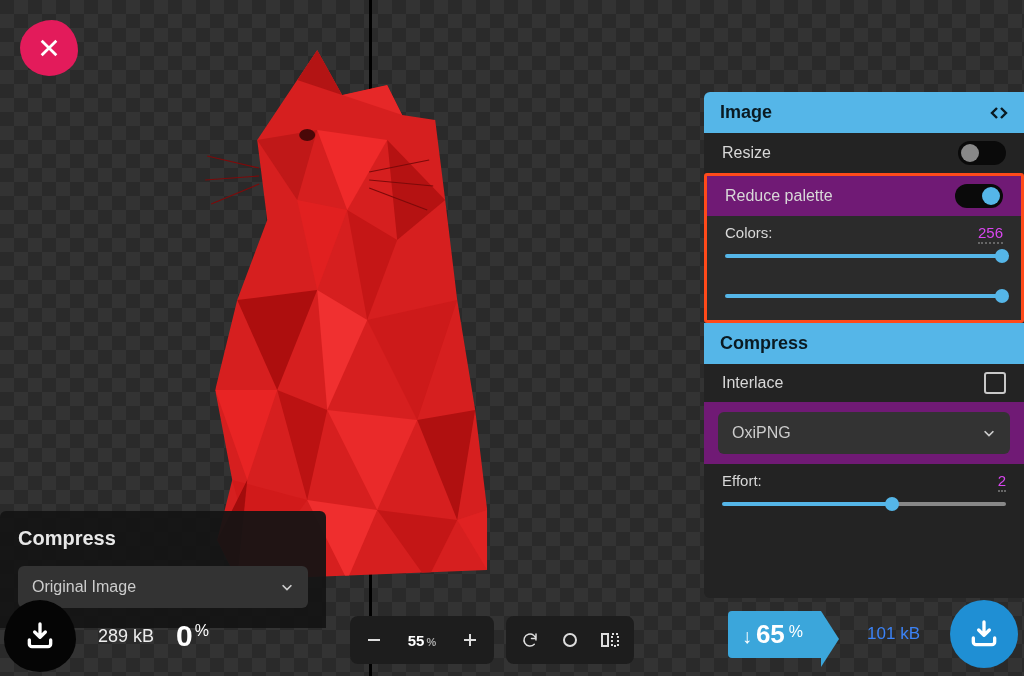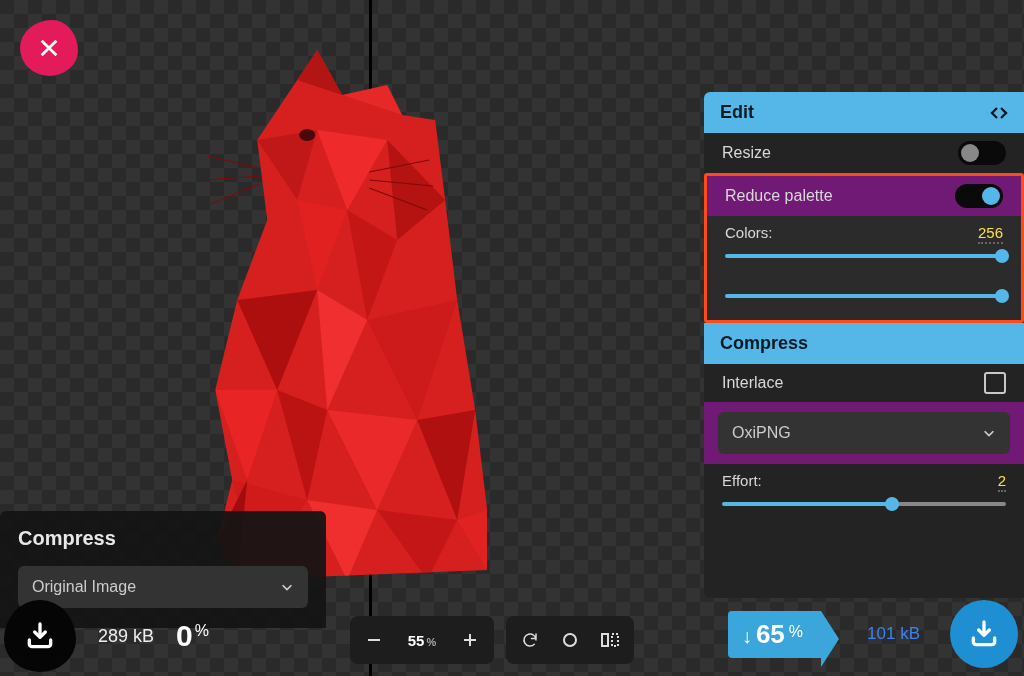--- a/index.html
+++ b/index.html
@@ -96,21 +96,21 @@
     background:#55b6e8; color:#0a1a22; font-weight:800; font-size:18px;
     padding:10px 16px; display:flex; align-items:center; justify-content:space-between;
   }
   .row {
     padding: 8px 18px; display:flex; align-items:center; justify-content:space-between;
     font-size:16px; color:#d8d8d8;
   }
   .row.dark { background:#701a75; }
   .subrow { padding: 8px 18px 22px; background:#2b2b2b; }
   .subrow-label { display:flex; justify-content:space-between; font-size:15px; color:#d8d8d8; margin-bottom:2px; }
-  .subrow-label .val { color:#fde047; border-bottom: 2px dotted #666; padding-bottom:1px; }
+  .subrow-label .val { color:#d946ef; border-bottom: 2px dotted #666; padding-bottom:1px; }
   .slider-track {
     height:4px; background:#55b6e8; border-radius:2px; position:relative; margin-top:10px;
   }
   .slider-thumb {
     position:absolute; right:-6px; top:-5px; width:14px; height:14px; border-radius:50%;
     background:#55b6e8; cursor:pointer;
   }
   .effort-track { background: linear-gradient(to right, #55b6e8 0 60%, #888 60% 100%); }
   .effort-track .slider-thumb { right:auto; left:calc(60% - 7px); }
 
@@ -269,21 +269,21 @@
       <svg width="18" height="16" viewBox="0 0 18 16">
         <rect x="1" y="2" width="6" height="12" stroke="#ddd" stroke-width="2" fill="none"></rect>
         <rect x="11" y="2" width="6" height="12" stroke="#ddd" stroke-width="2" fill="none" stroke-dasharray="2 2"></rect>
       </svg>
     </div>
   </div>
 </div>
 
 <div class="right-panel">
   <div class="section-head">
-    <span>Edit</span>
+    <span>Image</span>
     <svg width="18" height="14" viewBox="0 0 18 14">
       <path d="M7 2L2 7l5 5M11 2l5 5-5 5" stroke="#0a1a22" stroke-width="2.4" fill="none"></path>
     </svg>
   </div>
 
   <div class="row">
     <span>Resize</span>
     <div class="toggle">
         <div class="knob"></div>
       </div>

